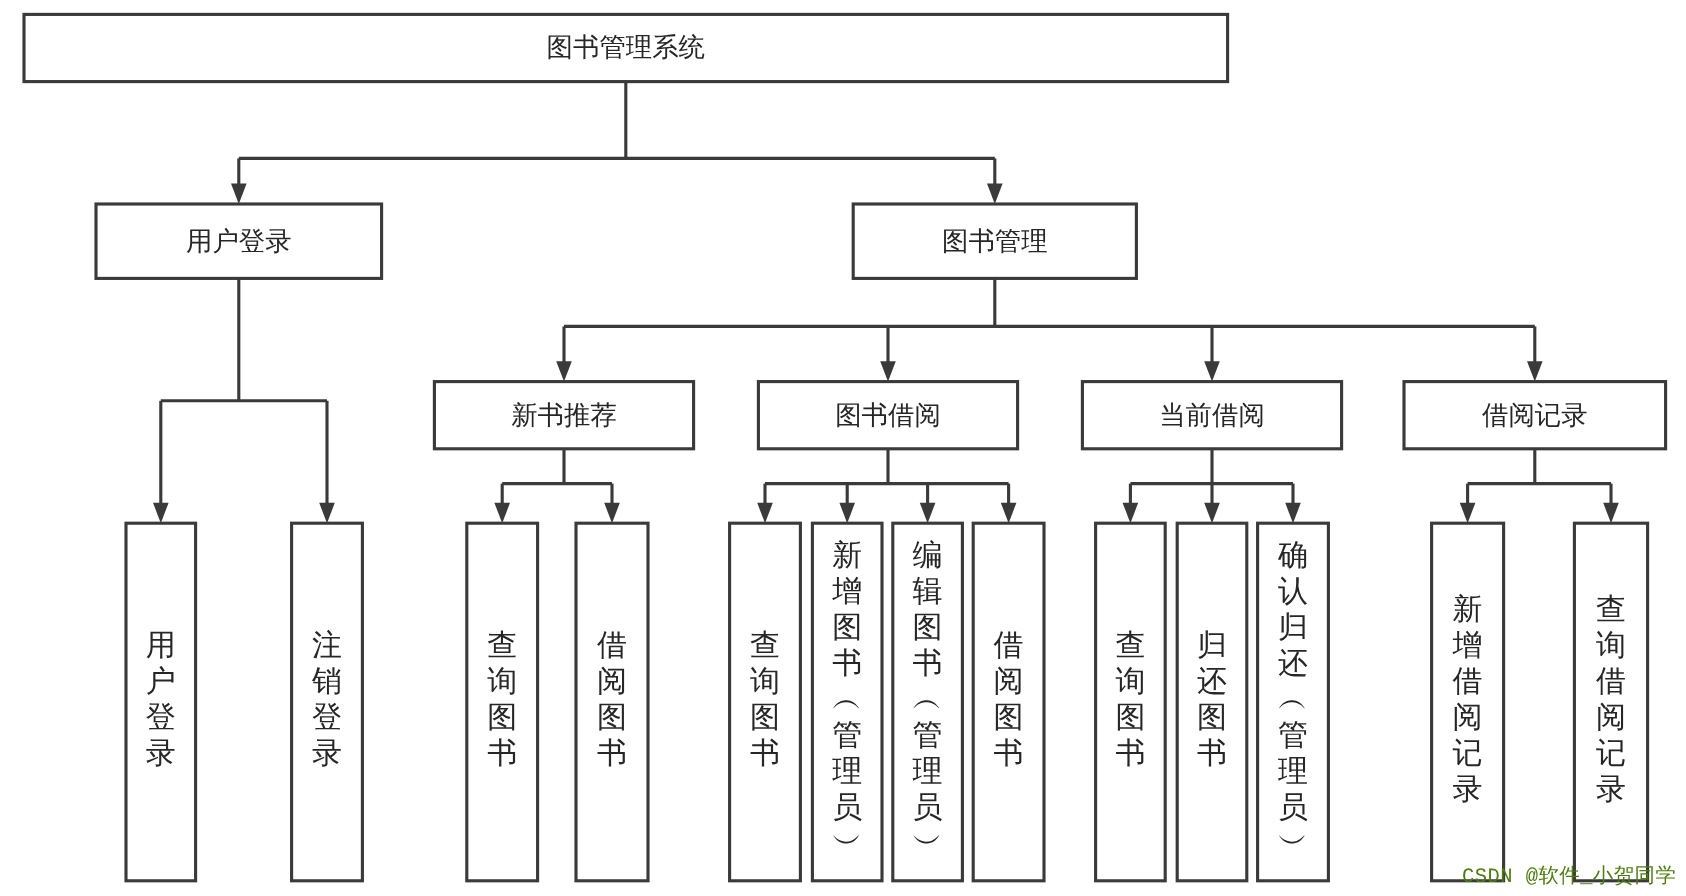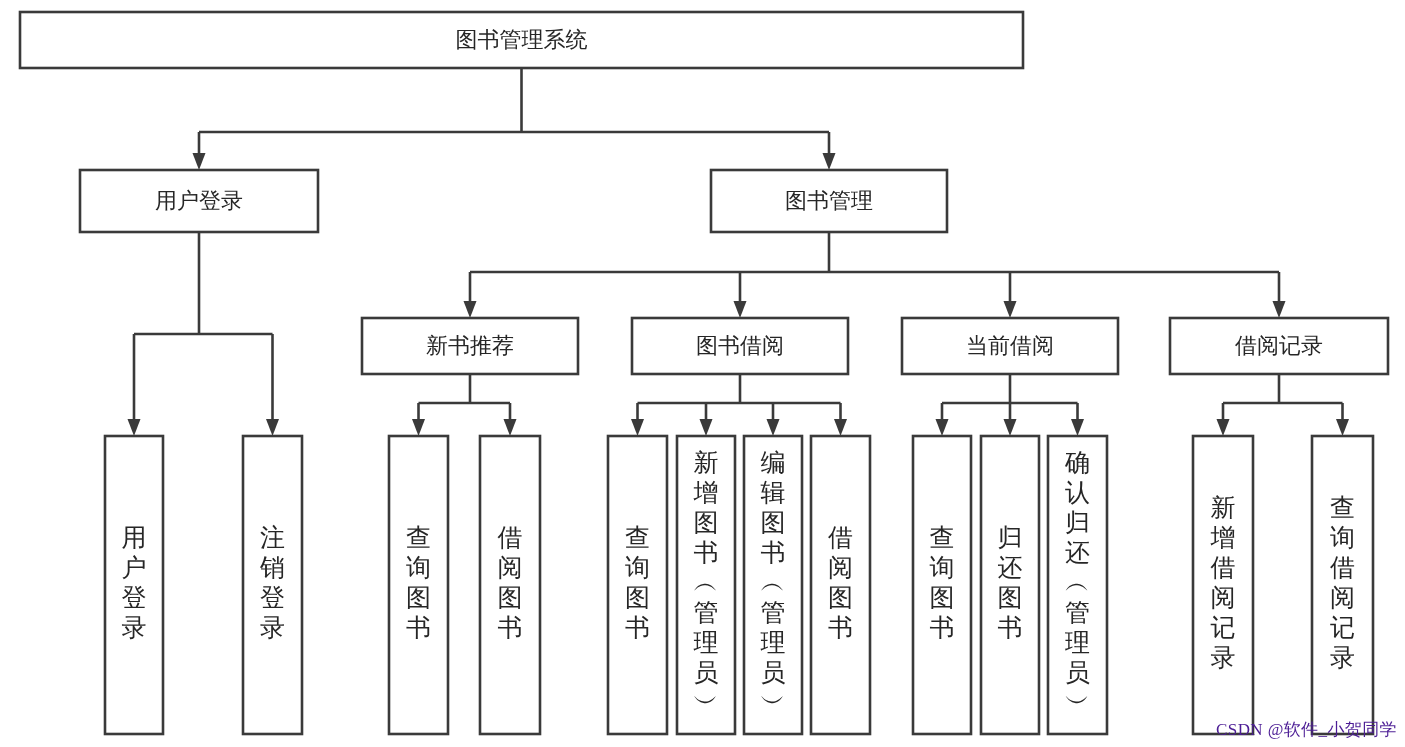--- a/index.html
+++ b/index.html
@@ -54,23 +54,23 @@
     stroke-linecap: butt;
   }
   .link-arrow {
     fill: #3a3a3a;
     stroke: none;
   }
   .watermark {
     position: absolute;
     right: 8px;
     bottom: 6px;
-    color: #4c1d95;
+    color: #4d7c0f;
     font-size: 17px;
-    font-family: Liberation Serif, serif;
+    font-family: Liberation Mono, monospace;
     white-space: nowrap;
     letter-spacing: 0.4px;
     pointer-events: none;
   }
 </style>
 </head>
 <body>
 
 <div id="diagram-root">
 

